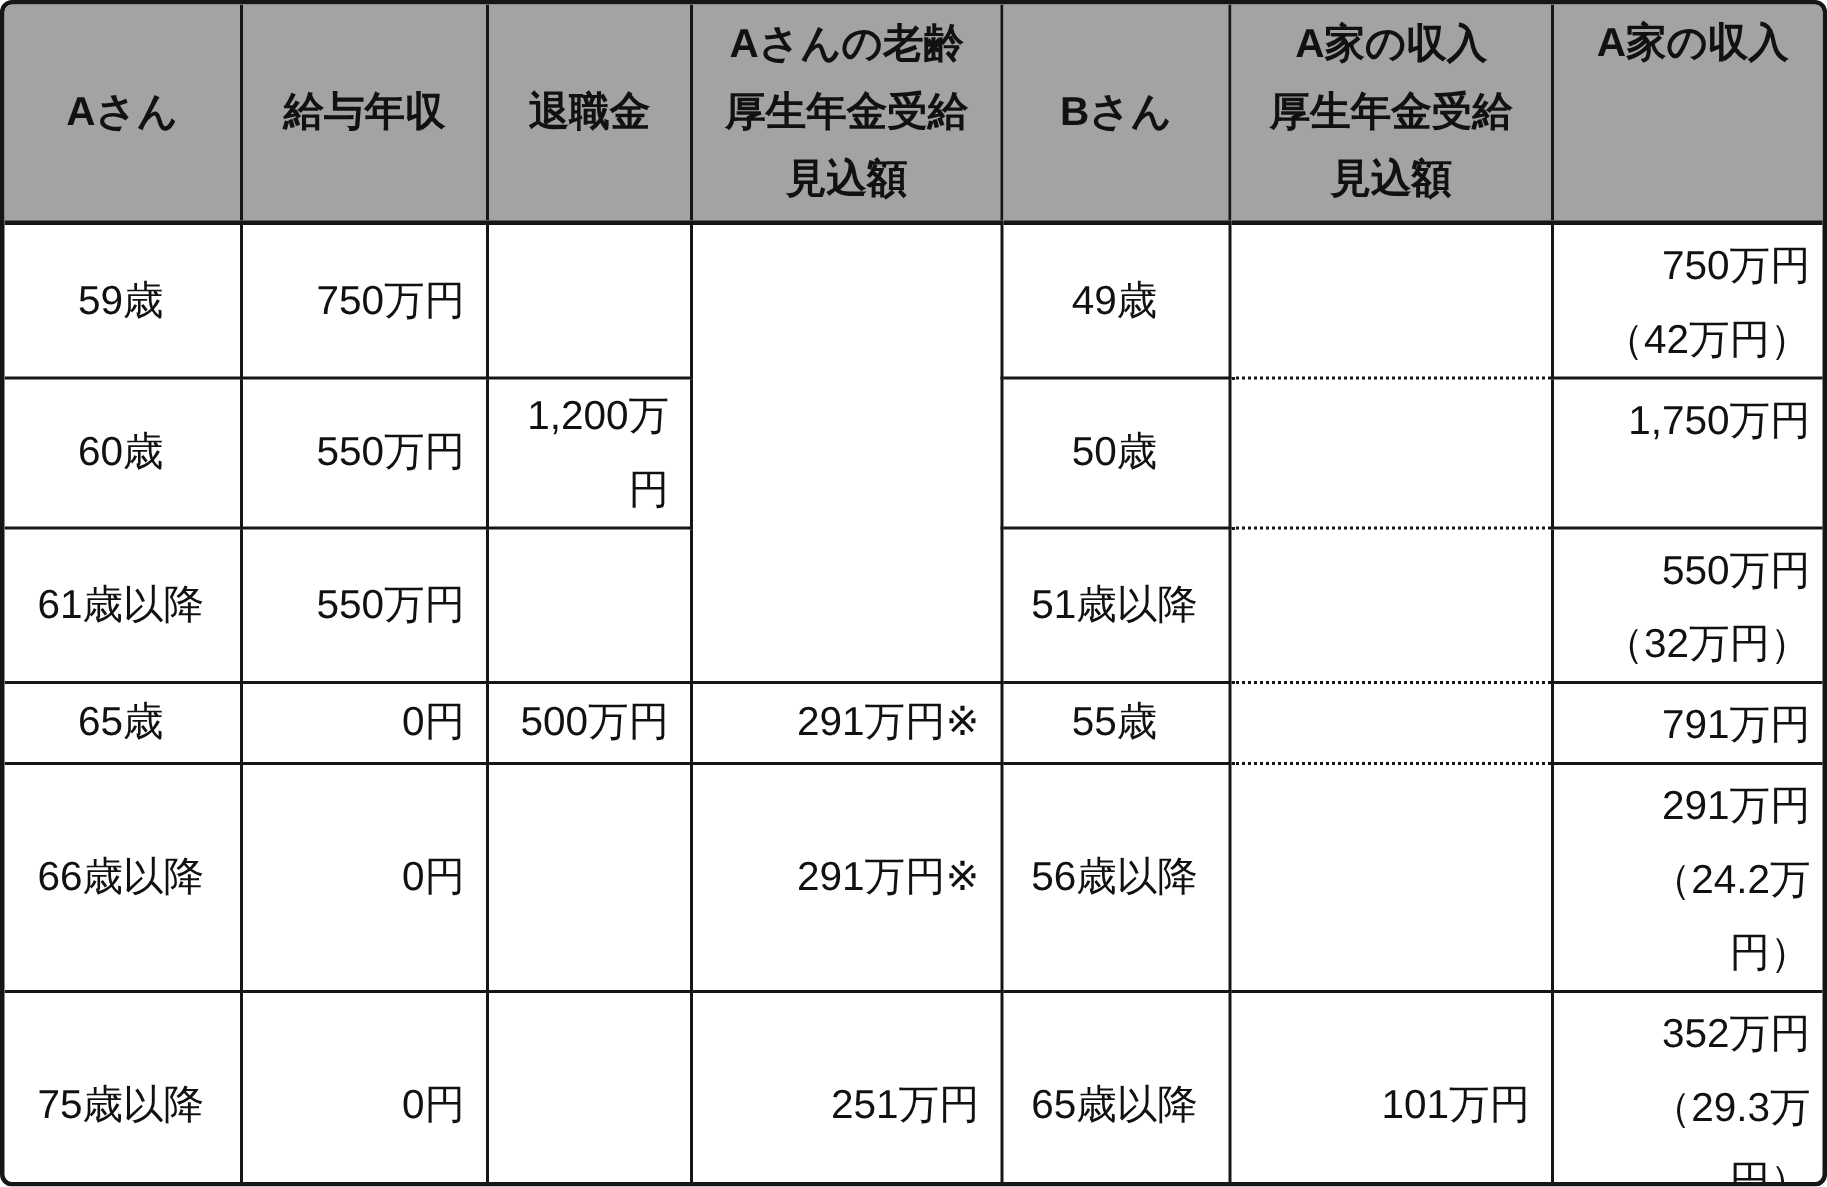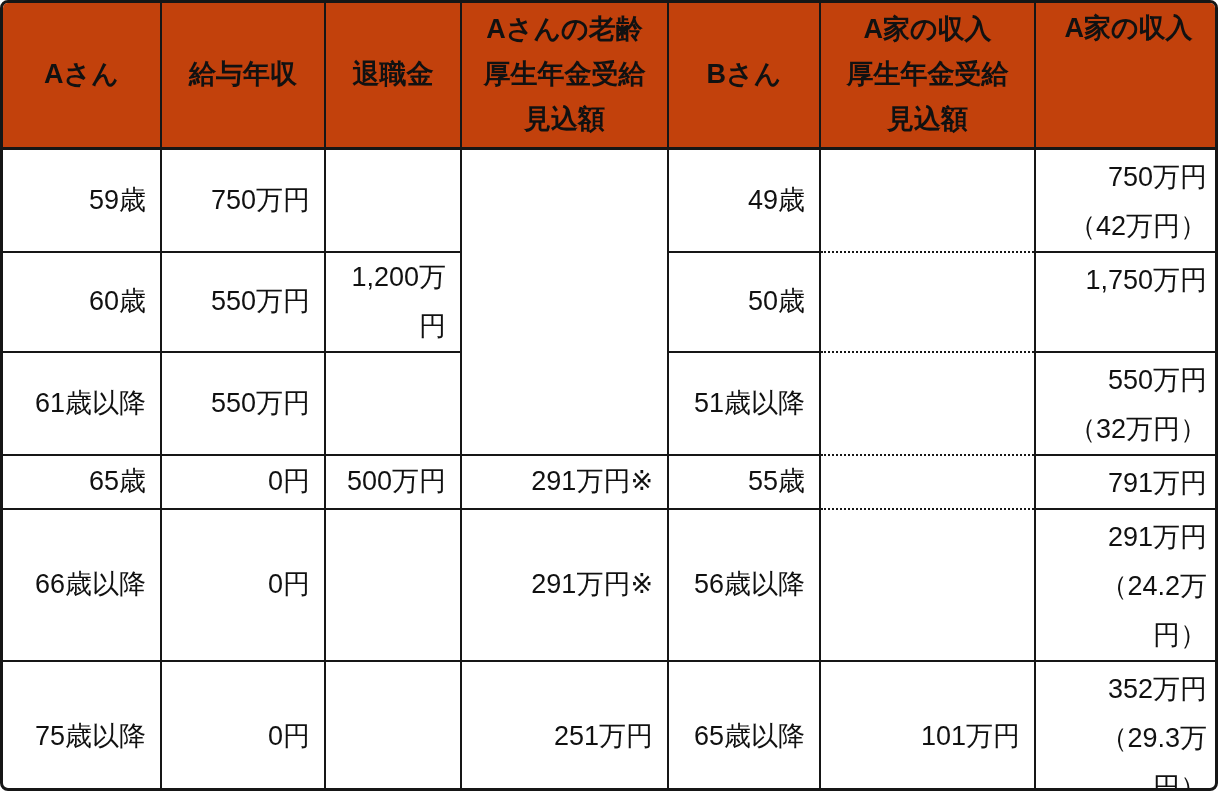--- a/index.html
+++ b/index.html
@@ -16,37 +16,37 @@
   table{
     width:100%;height:100%;
     border-collapse:collapse;table-layout:fixed;
   }
   th,td{
     box-sizing:border-box;
     white-space:pre-line;
     overflow:hidden;
   }
   th{
-    background:#c2410c;
+    background:#a3a3a3;
     border-right:2px solid #161616;
     border-bottom:3px solid #161616;
     font-size:27px;font-weight:bold;
     line-height:45px;text-align:center;vertical-align:middle;
     padding:0 4px;
   }
   td{
     border-right:2px solid #161616;
     border-bottom:2px solid #161616;
     font-size:27px;line-height:49px;
     vertical-align:middle;
     padding:0 14px 0 12px;
   }
   th:last-child,td:last-child{border-right:none;}
   tr.last td{border-bottom:none;}
-  .left{text-align:right;}
+  .left{text-align:center;}
   .right{text-align:right;}
   .c7{vertical-align:top;padding-top:3px;}
   .dot{border-bottom:2px dotted #161616;}
   tr.hdr{height:145px;}
   tr.r1{height:99px;}
   tr.r2{height:98px;}
   tr.r3{height:98px;}
   tr.r4{height:49px;}
   tr.r5{height:148px;}
 </style>

